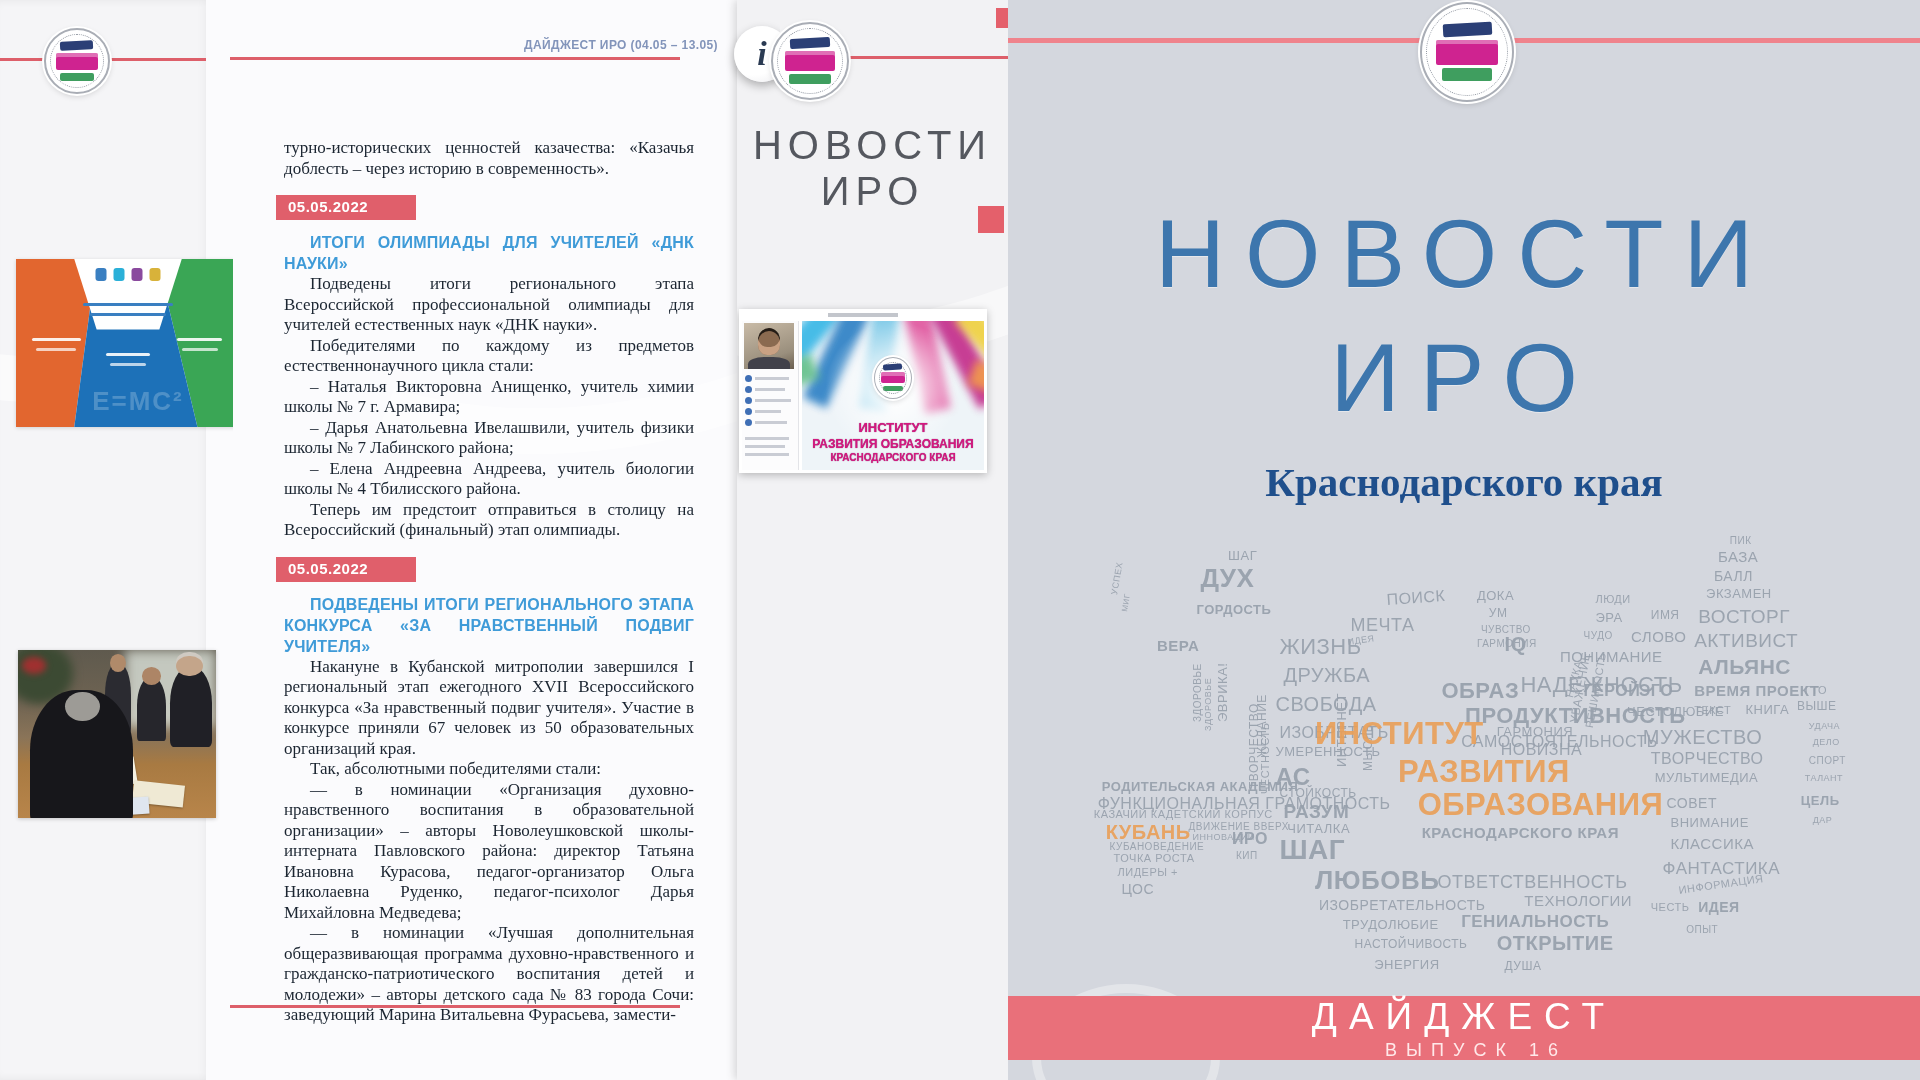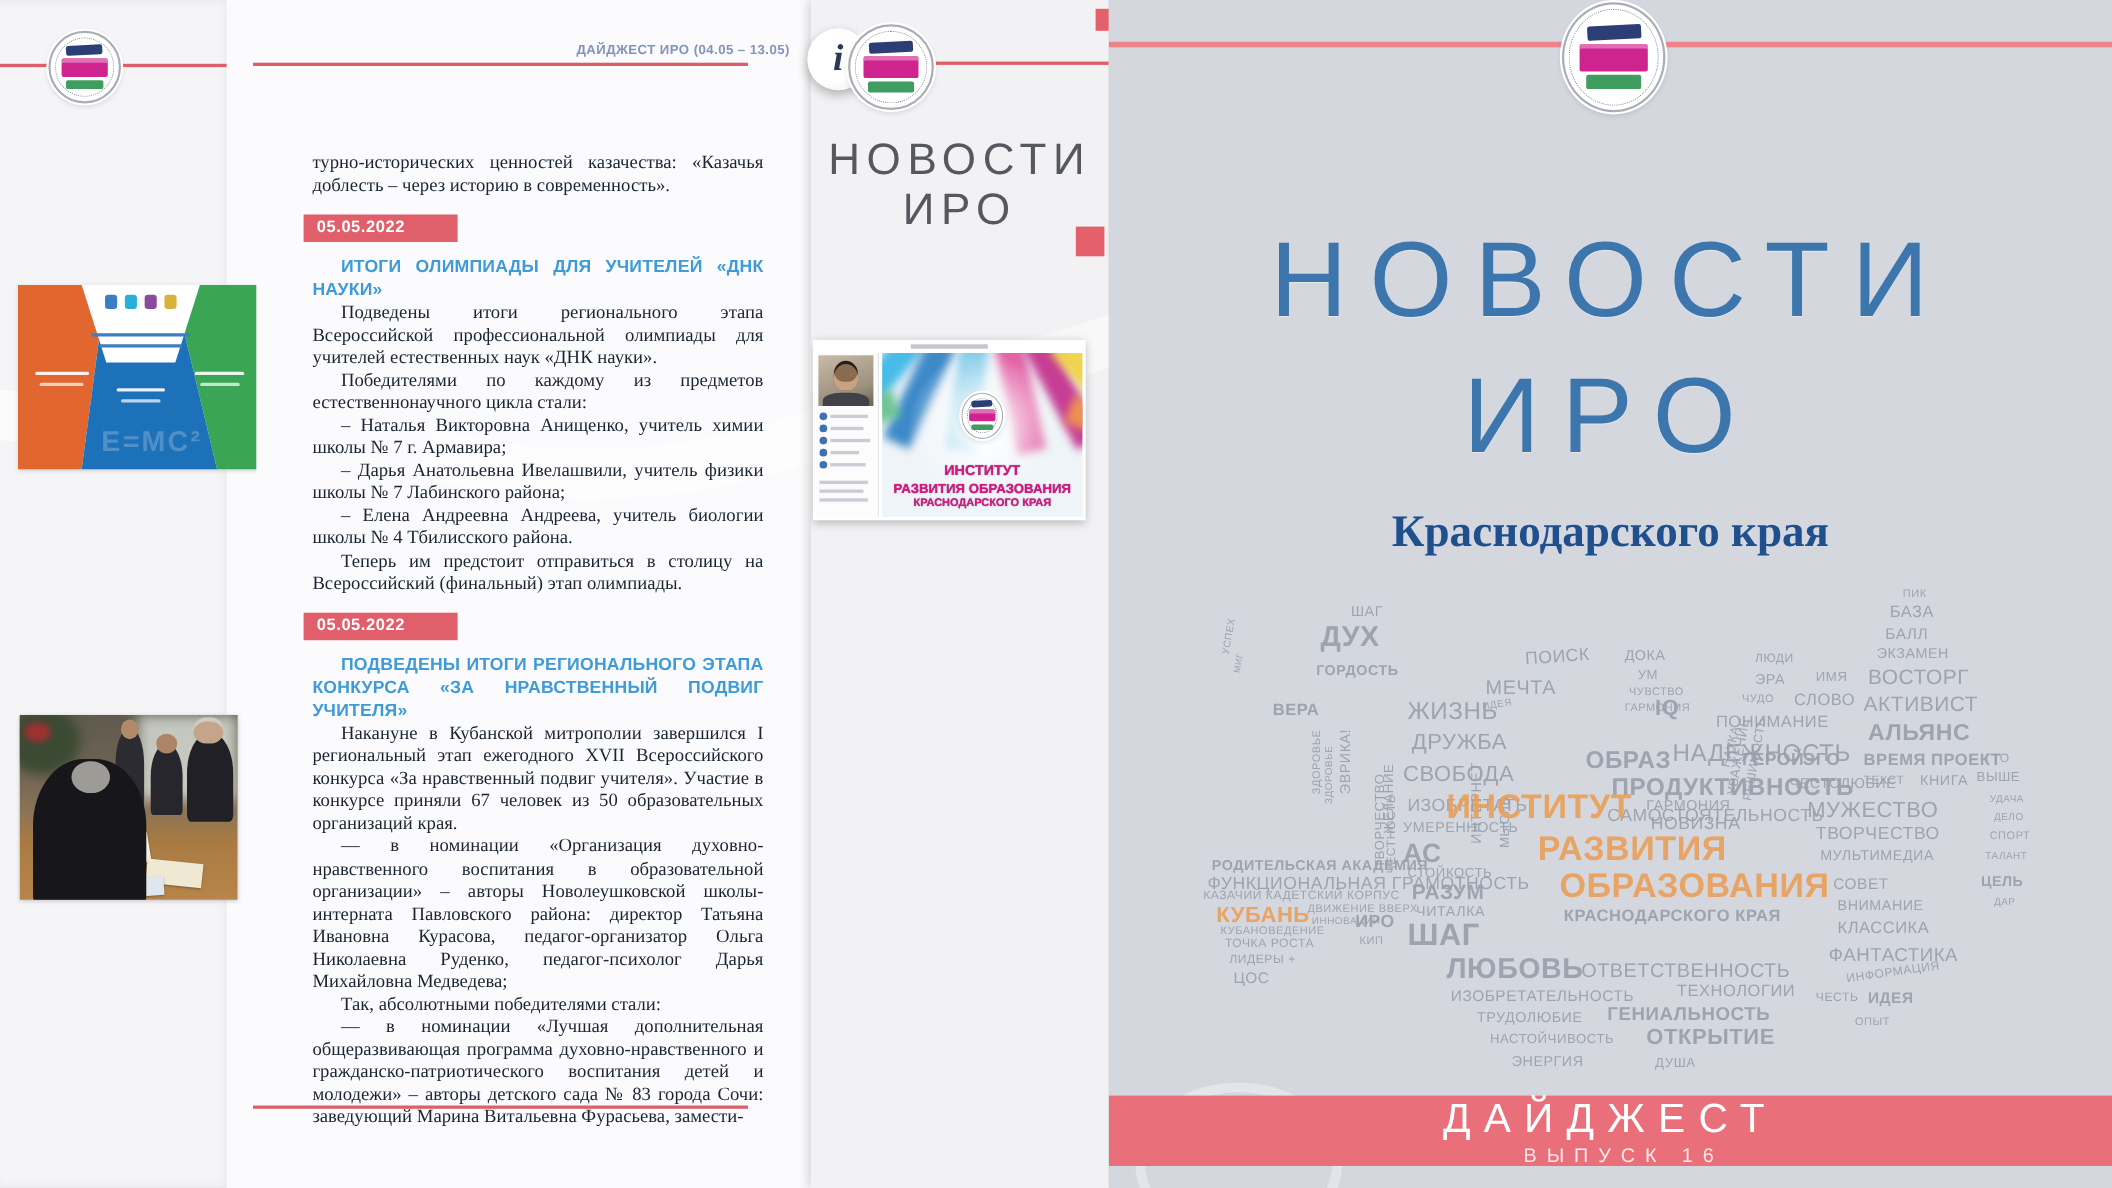--- a/index.html
+++ b/index.html
@@ -206,22 +206,22 @@
       <p>Подведены итоги регионального этапа Всероссийской профессиональной олимпиады для учителей естественных наук «ДНК науки».</p>
       <p>Победителями по каждому из предметов естественнонаучного цикла стали:</p>
       <p>– Наталья Викторовна Анищенко, учитель химии школы № 7 г. Армавира;</p>
       <p>– Дарья Анатольевна Ивелашвили, учитель физики школы № 7 Лабинского района;</p>
       <p>– Елена Андреевна Андреева, учитель биологии школы № 4 Тбилисского района.</p>
       <p>Теперь им предстоит отправиться в столицу на Всероссийский (финальный) этап олимпиады.</p>
 
       <div class="date-badge">05.05.2022</div>
       <p class="news-heading">ПОДВЕДЕНЫ ИТОГИ РЕГИОНАЛЬНОГО ЭТАПА КОНКУРСА «ЗА НРАВСТВЕННЫЙ ПОДВИГ УЧИТЕЛЯ»</p>
       <p>Накануне в Кубанской митрополии завершился I региональный этап ежегодного XVII Всероссийского конкурса «За нравственный подвиг учителя». Участие в конкурсе приняли 67 человек из 50 образовательных организаций края.</p>
+      <p>Так, абсолютными победителями стали:</p>
       <p>— в номинации «Организация духовно-нравственного воспитания в образовательной организации» – авторы Новолеушковской школы-интерната Павловского района: директор Татьяна Ивановна Курасова, педагог-организатор Ольга Николаевна Руденко, педагог-психолог Дарья Михайловна Медведева;</p>
-      <p>Так, абсолютными победителями стали:</p>
       <p>— в номинации «Лучшая дополнительная общеразвивающая программа духовно-нравственного и гражданско-патриотического воспитания детей и молодежи» – авторы детского сада № 83 города Сочи: заведующий Марина Витальевна Фурасьева, замести-</p>
     </div>
 
     <div class="red-rule bottom"></div>
   </div>
 
   <div id="page-middle" class="page">
     <div class="swoosh" style="left:-260px;top:-300px;width:760px;height:560px;transform:rotate(-20deg);border-bottom-color:rgba(255,255,255,.45);"></div>
     <div class="red-rule"></div>
     <div id="mid-tab"></div>

